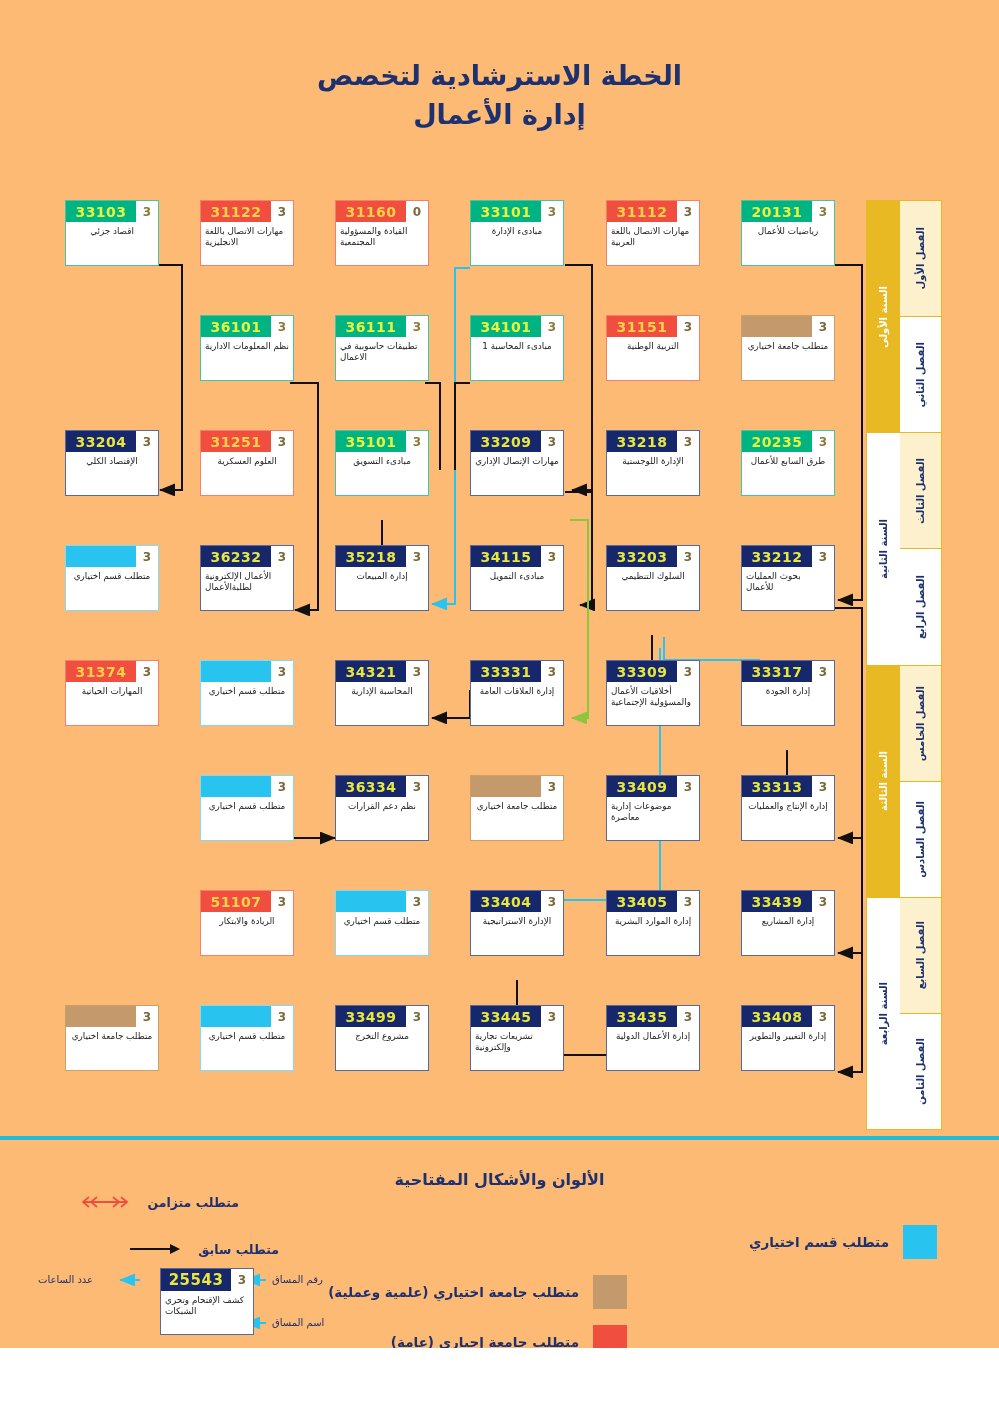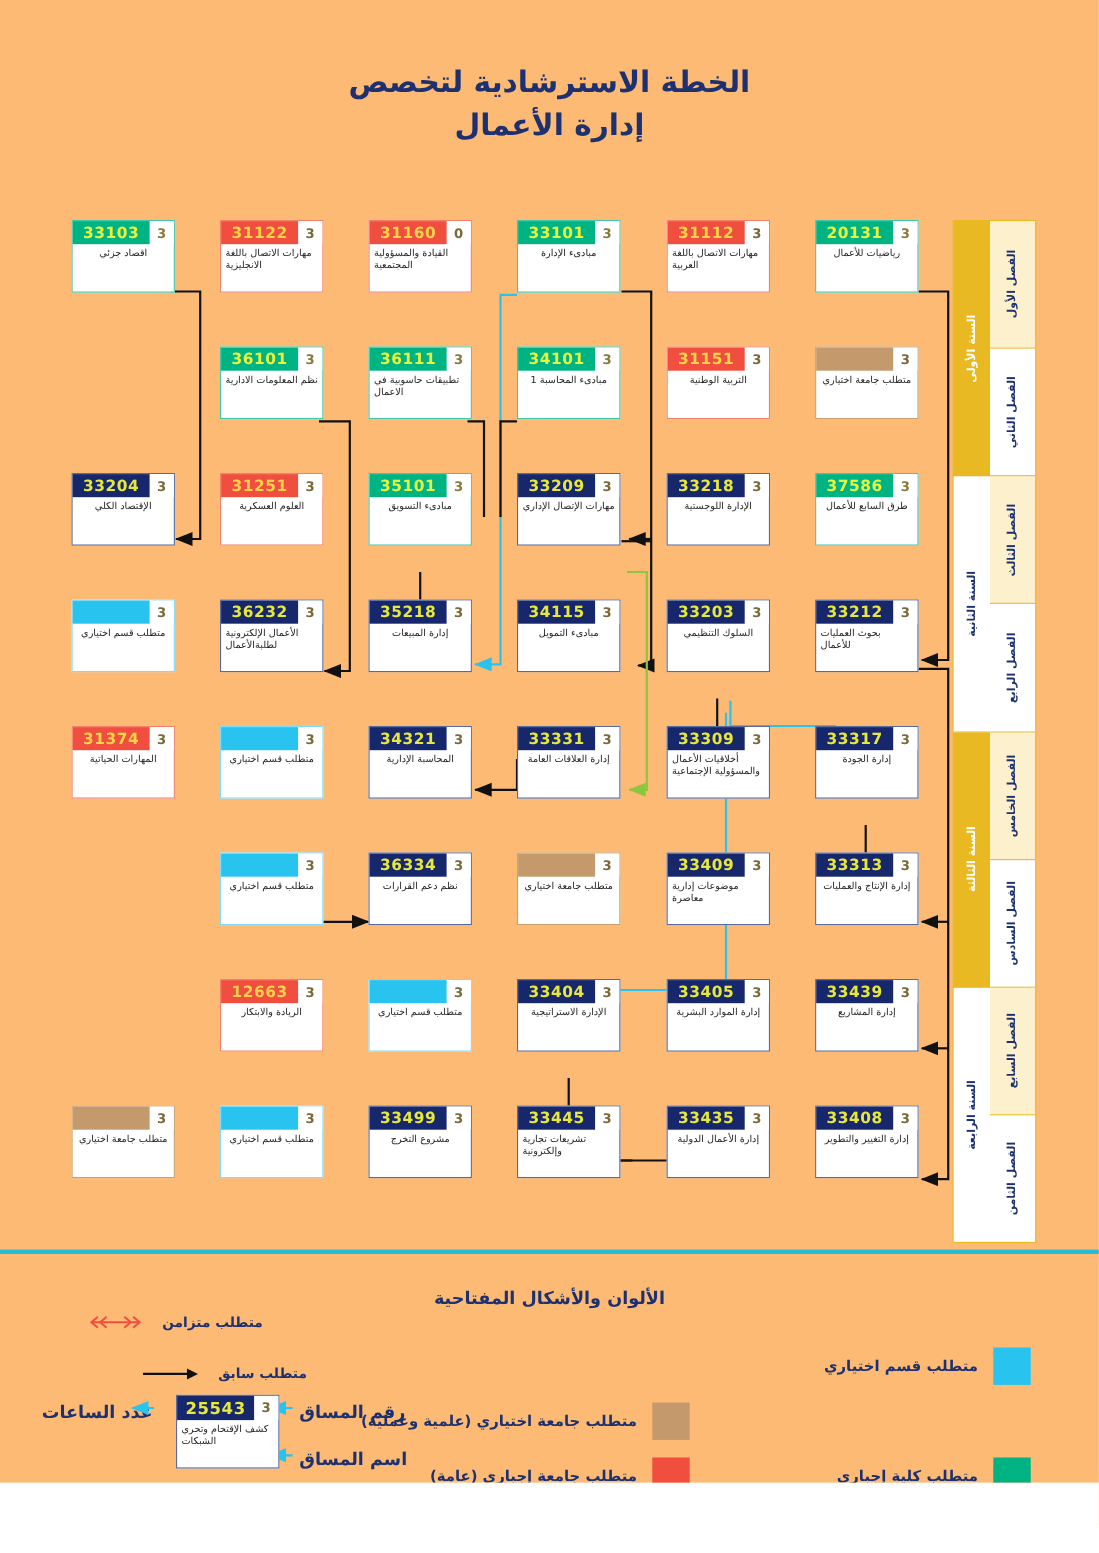--- a/index.html
+++ b/index.html
@@ -160,38 +160,38 @@
     position: absolute;
     display: flex; flex-direction: row; align-items: center;
     gap: 14px;
   }
   .lg-swatch { width: 34px; height: 34px; flex: 0 0 34px; }
   .lg-label { color: #1d3070; font-size: 13.5px; font-weight: bold; white-space: nowrap; }
 
   
   .arrow-row {
     position: absolute;
-    display: flex; flex-direction: row; gap: 12px;
+    display: flex; flex-direction: row; align-items: center; gap: 12px;
   }
   .arrow-row .ar-label { color: #1d3070; font-size: 12.5px; font-weight: bold; white-space: nowrap; }
 
   
   #sample-box {
     position: absolute;
     left: 160px; top: 1268px;
     width: 94px;
     border: 1px solid #566a9e;
     background: #fff;
     z-index: 6;
   }
   #sample-box .chead { height: 22px; }
   #sample-box .ccode { background: #16276b; color: #e8e83c; font-size: 15px; }
   .cap {
     position: absolute;
-    color: #1d3070; font-size: 16px; font-weight: bold; white-space: nowrap;
+    color: #1d3070; font-size: 10px; font-weight: normal; white-space: nowrap;
   }
 
   svg.lines { position: absolute; left: 0; top: 0; overflow: visible; }
 </style>
 </head>
 <body>
 
 <div id="page">
 
   <div id="title">
@@ -375,21 +375,21 @@
       <div class="course t-deptreq" style="left: 606px; top: 230px;">
         <div class="chead">
           <span class="chours">3</span>
           <span class="ccode">33218</span>
         </div>
         <div class="cname">الإدارة اللوجستية</div>
       </div>
       <div class="course t-college" style="left: 741px; top: 230px;">
         <div class="chead">
           <span class="chours">3</span>
-          <span class="ccode">37586</span>
+          <span class="ccode">20235</span>
         </div>
         <div class="cname">طرق السابع للأعمال</div>
       </div>
       <div class="course t-deptelec" style="left: 65px; top: 345px;">
         <div class="chead">
           <span class="chours">3</span>
           <span class="ccode"></span>
         </div>
         <div class="cname">متطلب قسم اختياري</div>
       </div>
@@ -501,21 +501,21 @@
       <div class="course t-deptreq" style="left: 741px; top: 575px;">
         <div class="chead">
           <span class="chours">3</span>
           <span class="ccode">33313</span>
         </div>
         <div class="cname">إدارة الإنتاج والعمليات</div>
       </div>
       <div class="course t-univgen" style="left: 200px; top: 690px;">
         <div class="chead">
           <span class="chours">3</span>
-          <span class="ccode">12663</span>
+          <span class="ccode">51107</span>
         </div>
         <div class="cname">الريادة والابتكار</div>
       </div>
       <div class="course t-deptelec" style="left: 335px; top: 690px;">
         <div class="chead">
           <span class="chours">3</span>
           <span class="ccode"></span>
         </div>
         <div class="cname">متطلب قسم اختياري</div>
       </div>
@@ -628,24 +628,20 @@
   </div>
 
   <div id="divider"></div>
 
   <div id="legend">
     <div id="legend-title">الألوان والأشكال المفتاحية</div>
 
     <div class="lg-row" style="top:75px; right:62px;">
       <span class="lg-swatch" style="background:#29c3f0"></span>
       <span class="lg-label">متطلب قسم اختياري</span>
-    </div>
-    <div class="lg-row" style="top:175px; right:62px;">
-      <span class="lg-swatch" style="background:#00b383"></span>
-      <span class="lg-label">متطلب كلية إجباري</span>
     </div>
 
     <div class="lg-row" style="top:175px; right:372px;">
       <span class="lg-swatch" style="background:#f04e3e"></span>
       <span class="lg-label">متطلب جامعة إجباري (عامة)</span>
     </div>
     <div class="lg-row" style="top:125px; right:372px;">
       <span class="lg-swatch" style="background:#c49a6c"></span>
       <span class="lg-label">متطلب جامعة اختياري (علمية وعملية)</span>
     </div>

